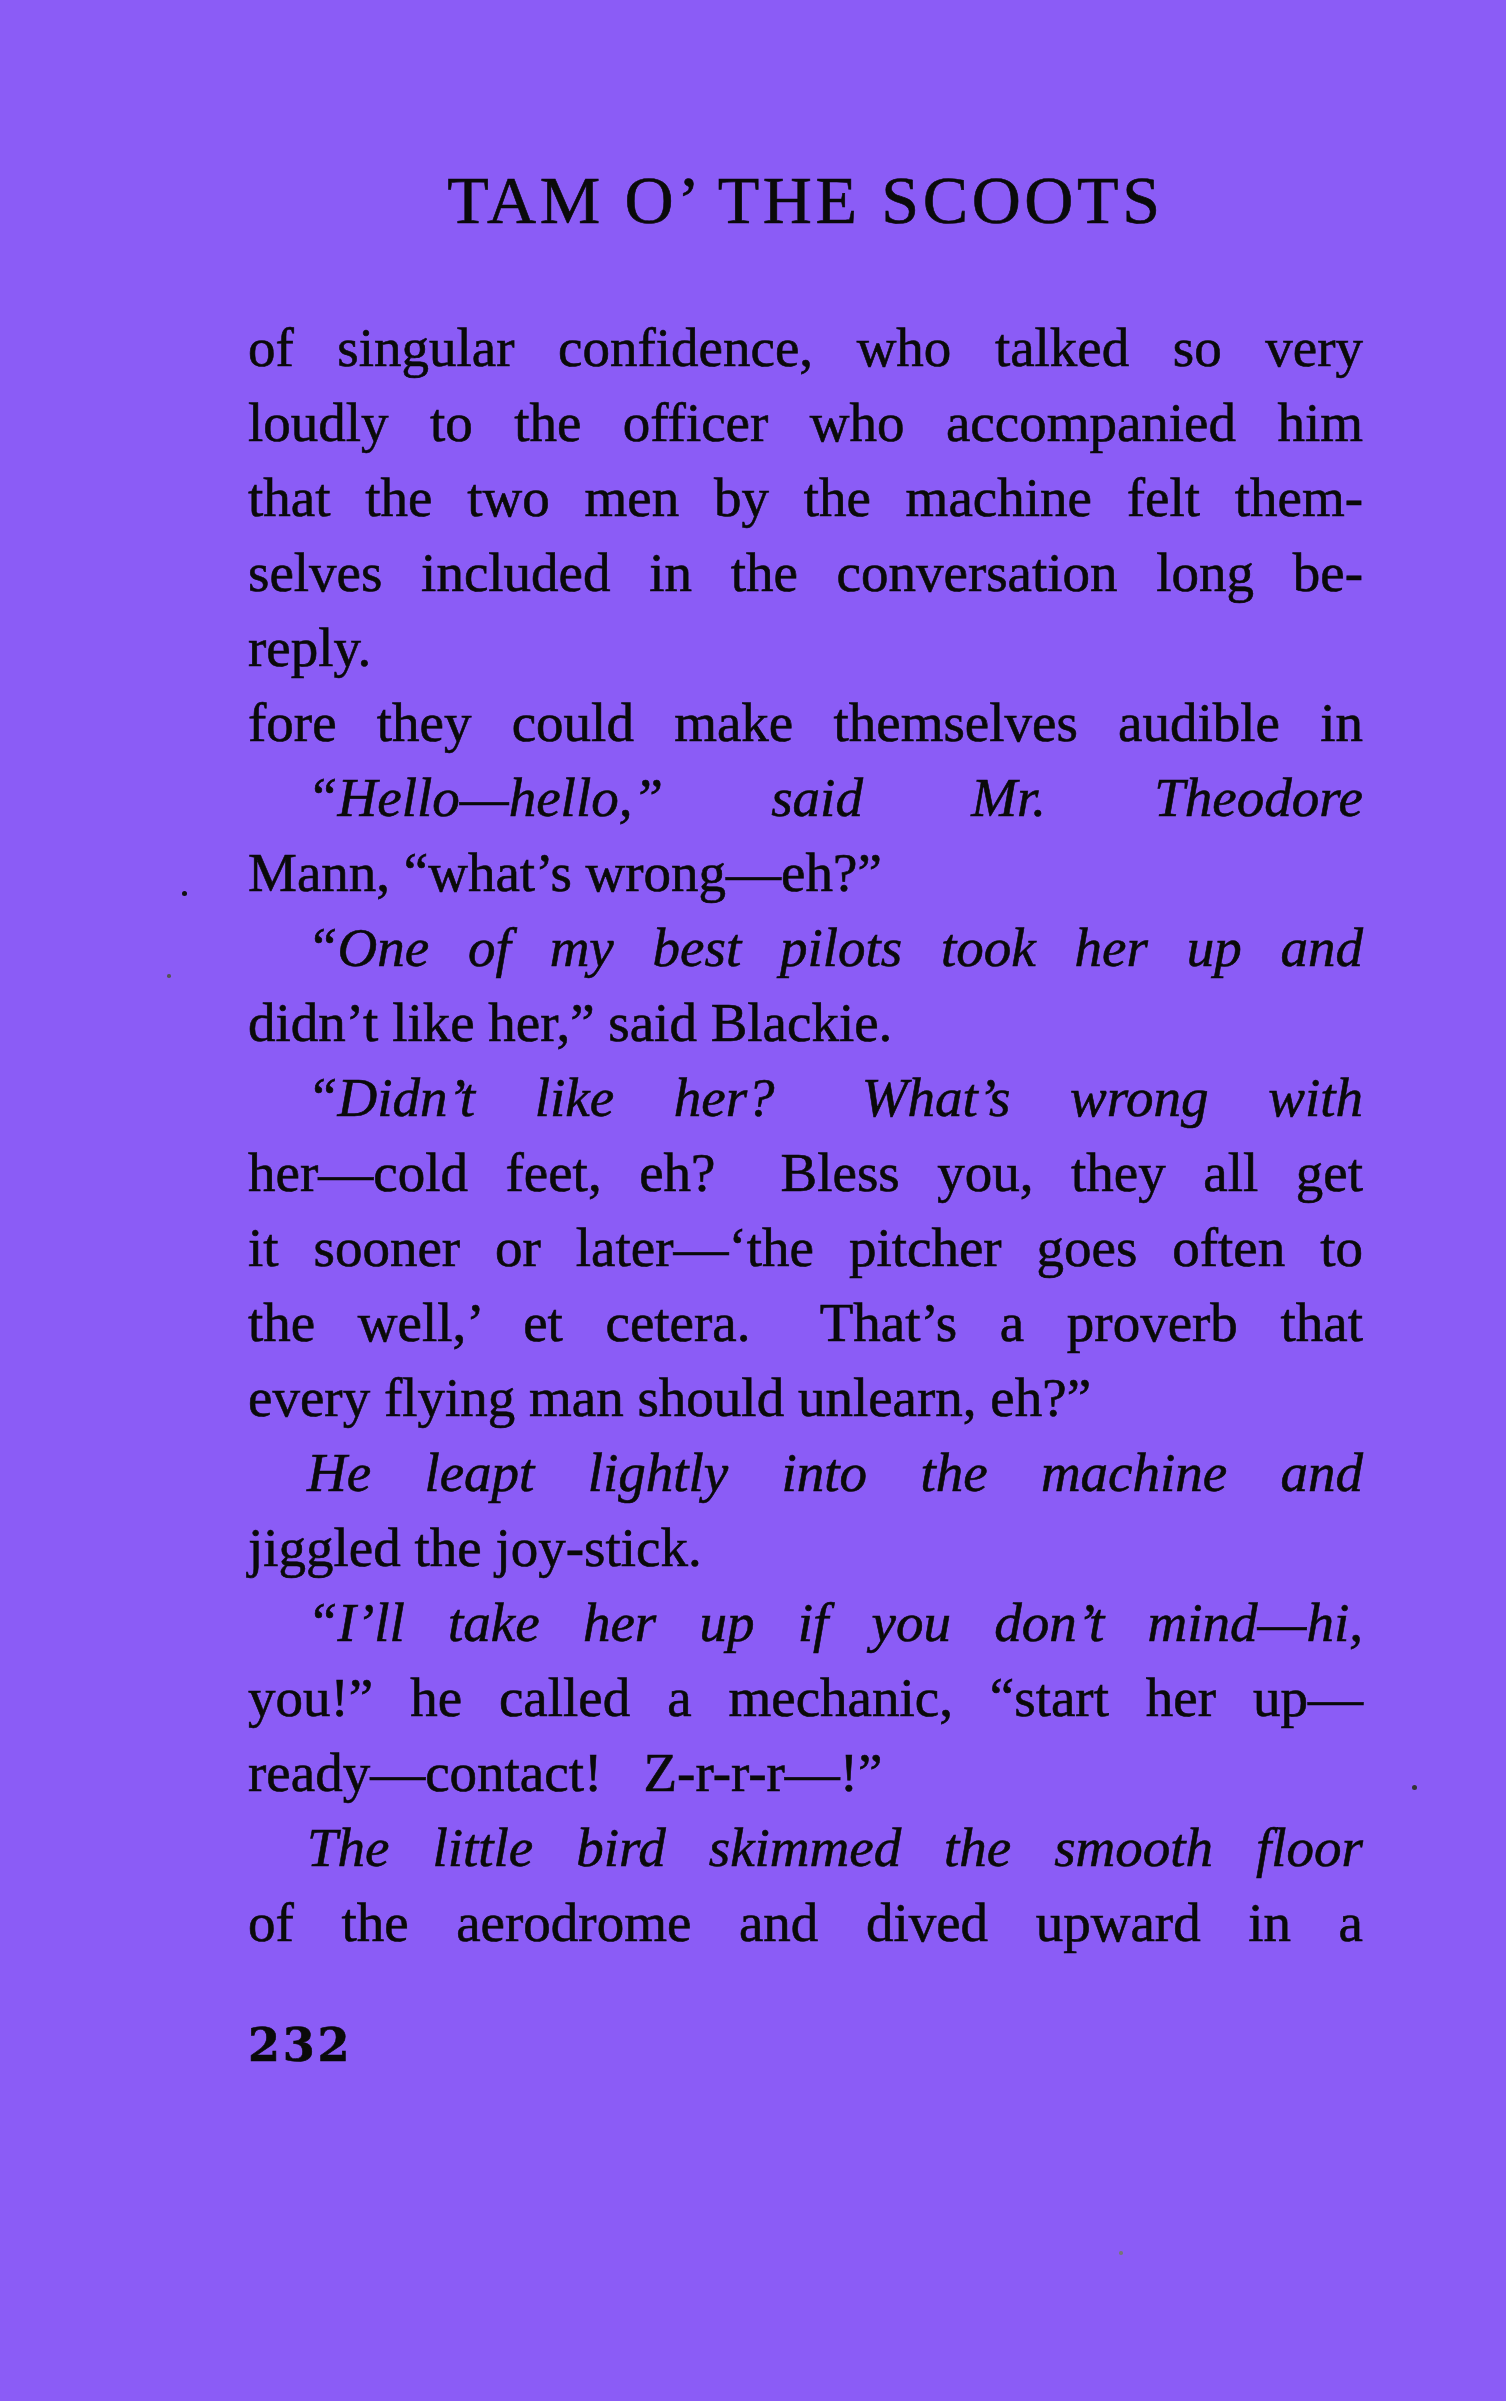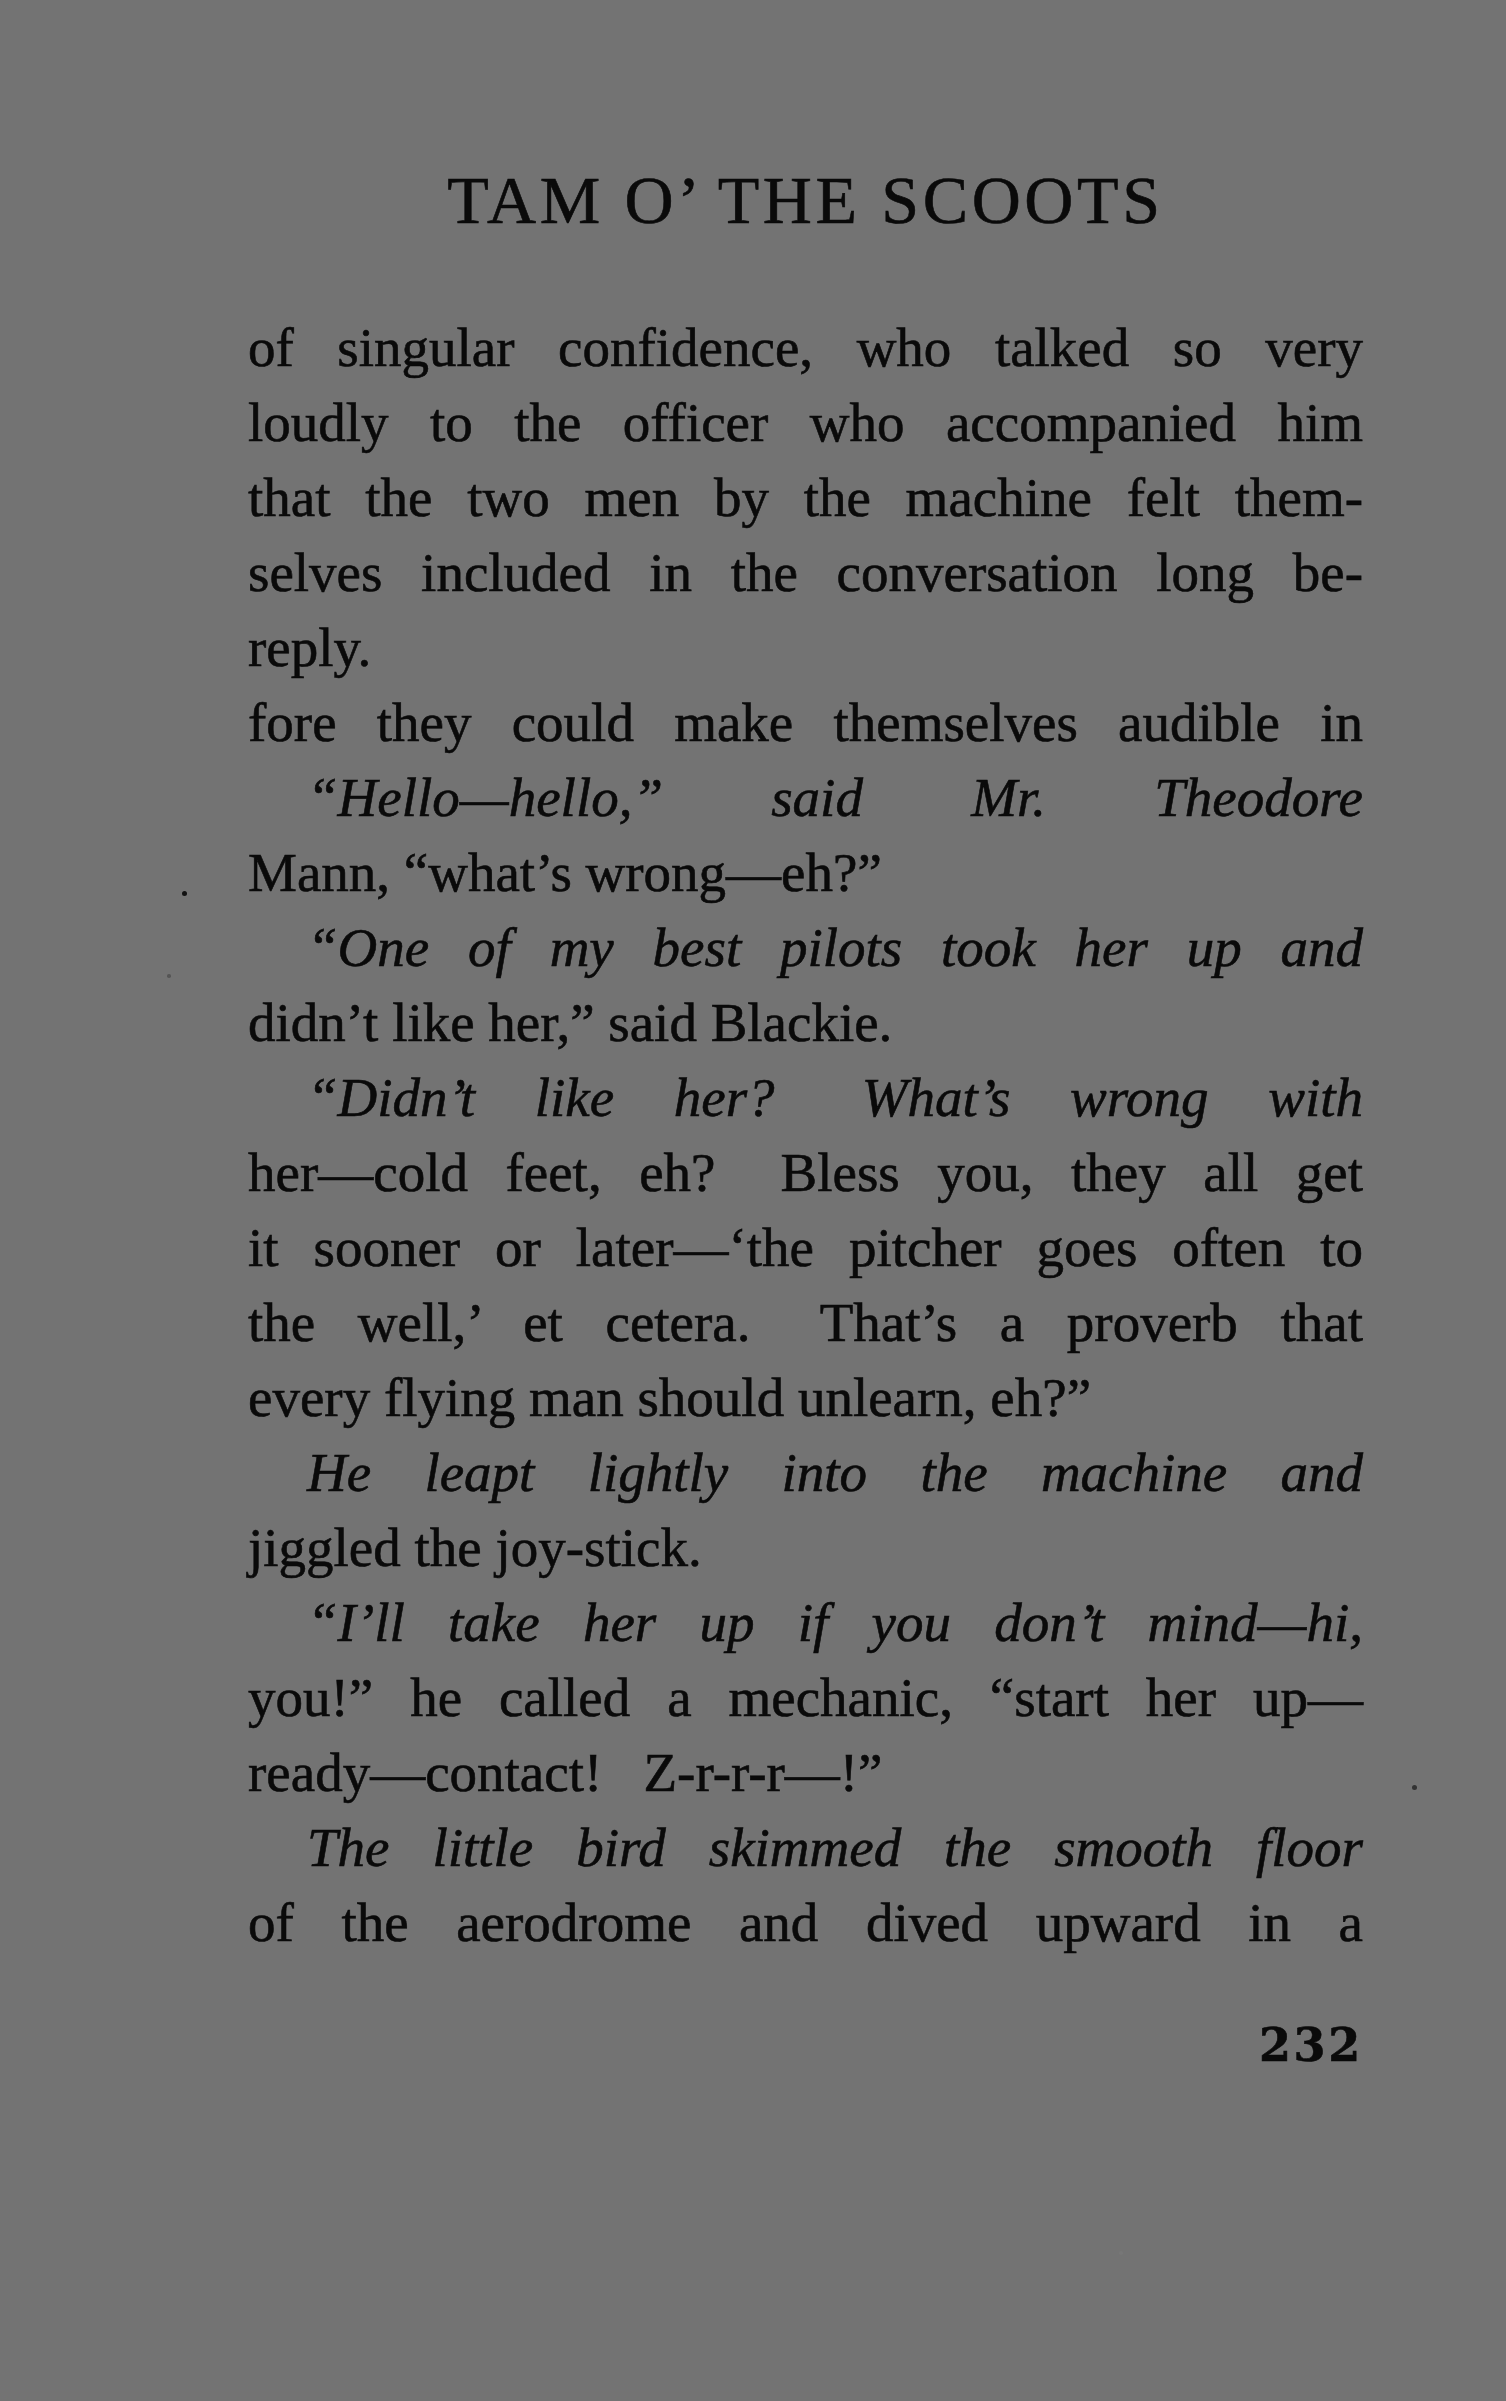--- a/index.html
+++ b/index.html
@@ -49,41 +49,41 @@
   }
   .line.indent {
     text-indent: 59px;
     font-style: italic;
   }
   .page-number {
     position: absolute;
     top: 2022px;
     left: 248px;
     width: 1115px;
-    text-align: right;
+    text-align: left;
     font-family: "DejaVu Serif", serif;
     font-weight: 700;
     font-size: 46px;
     letter-spacing: 2.7px;
     line-height: 1;
   }
   .speck {
     position: absolute;
     border-radius: 50%;
     background: #111;
   }
   .speck.s1 { left: 182px;  top: 891px;  width: 5.4px; height: 5.4px; }
   .speck.s2 { left: 167px;  top: 974px; width: 3.6px; height: 3.6px; background: #555; }
   .speck.s3 { left: 1412px; top: 1785px; width: 5.4px; height: 5.4px; background: #333; }
   .speck.s4 { left: 1119px; top: 2251px; width: 3.6px; height: 3.6px; background: #777; }
 </style>
 </head>
 <body>
 
-<div class="page" style="background: #737373; color: rgb(10, 10, 10);">
+<div class="page" style="background: #8b5cf6; color: rgb(10, 10, 10);">
   <h1 class="running-head">TAM O’ THE SCOOTS</h1>
 
   <div class="text-block" id="text-block">
       <div class="line">of singular confidence, who talked so very</div>
       <div class="line">loudly to the officer who accompanied him</div>
       <div class="line">that the two men by the machine felt them-</div>
       <div class="line">selves included in the conversation long be-</div>
       <div class="line last">reply.</div>
       <div class="line">fore they could make themselves audible in</div>
       <div class="line indent">“Hello—hello,” said Mr. Theodore</div>

